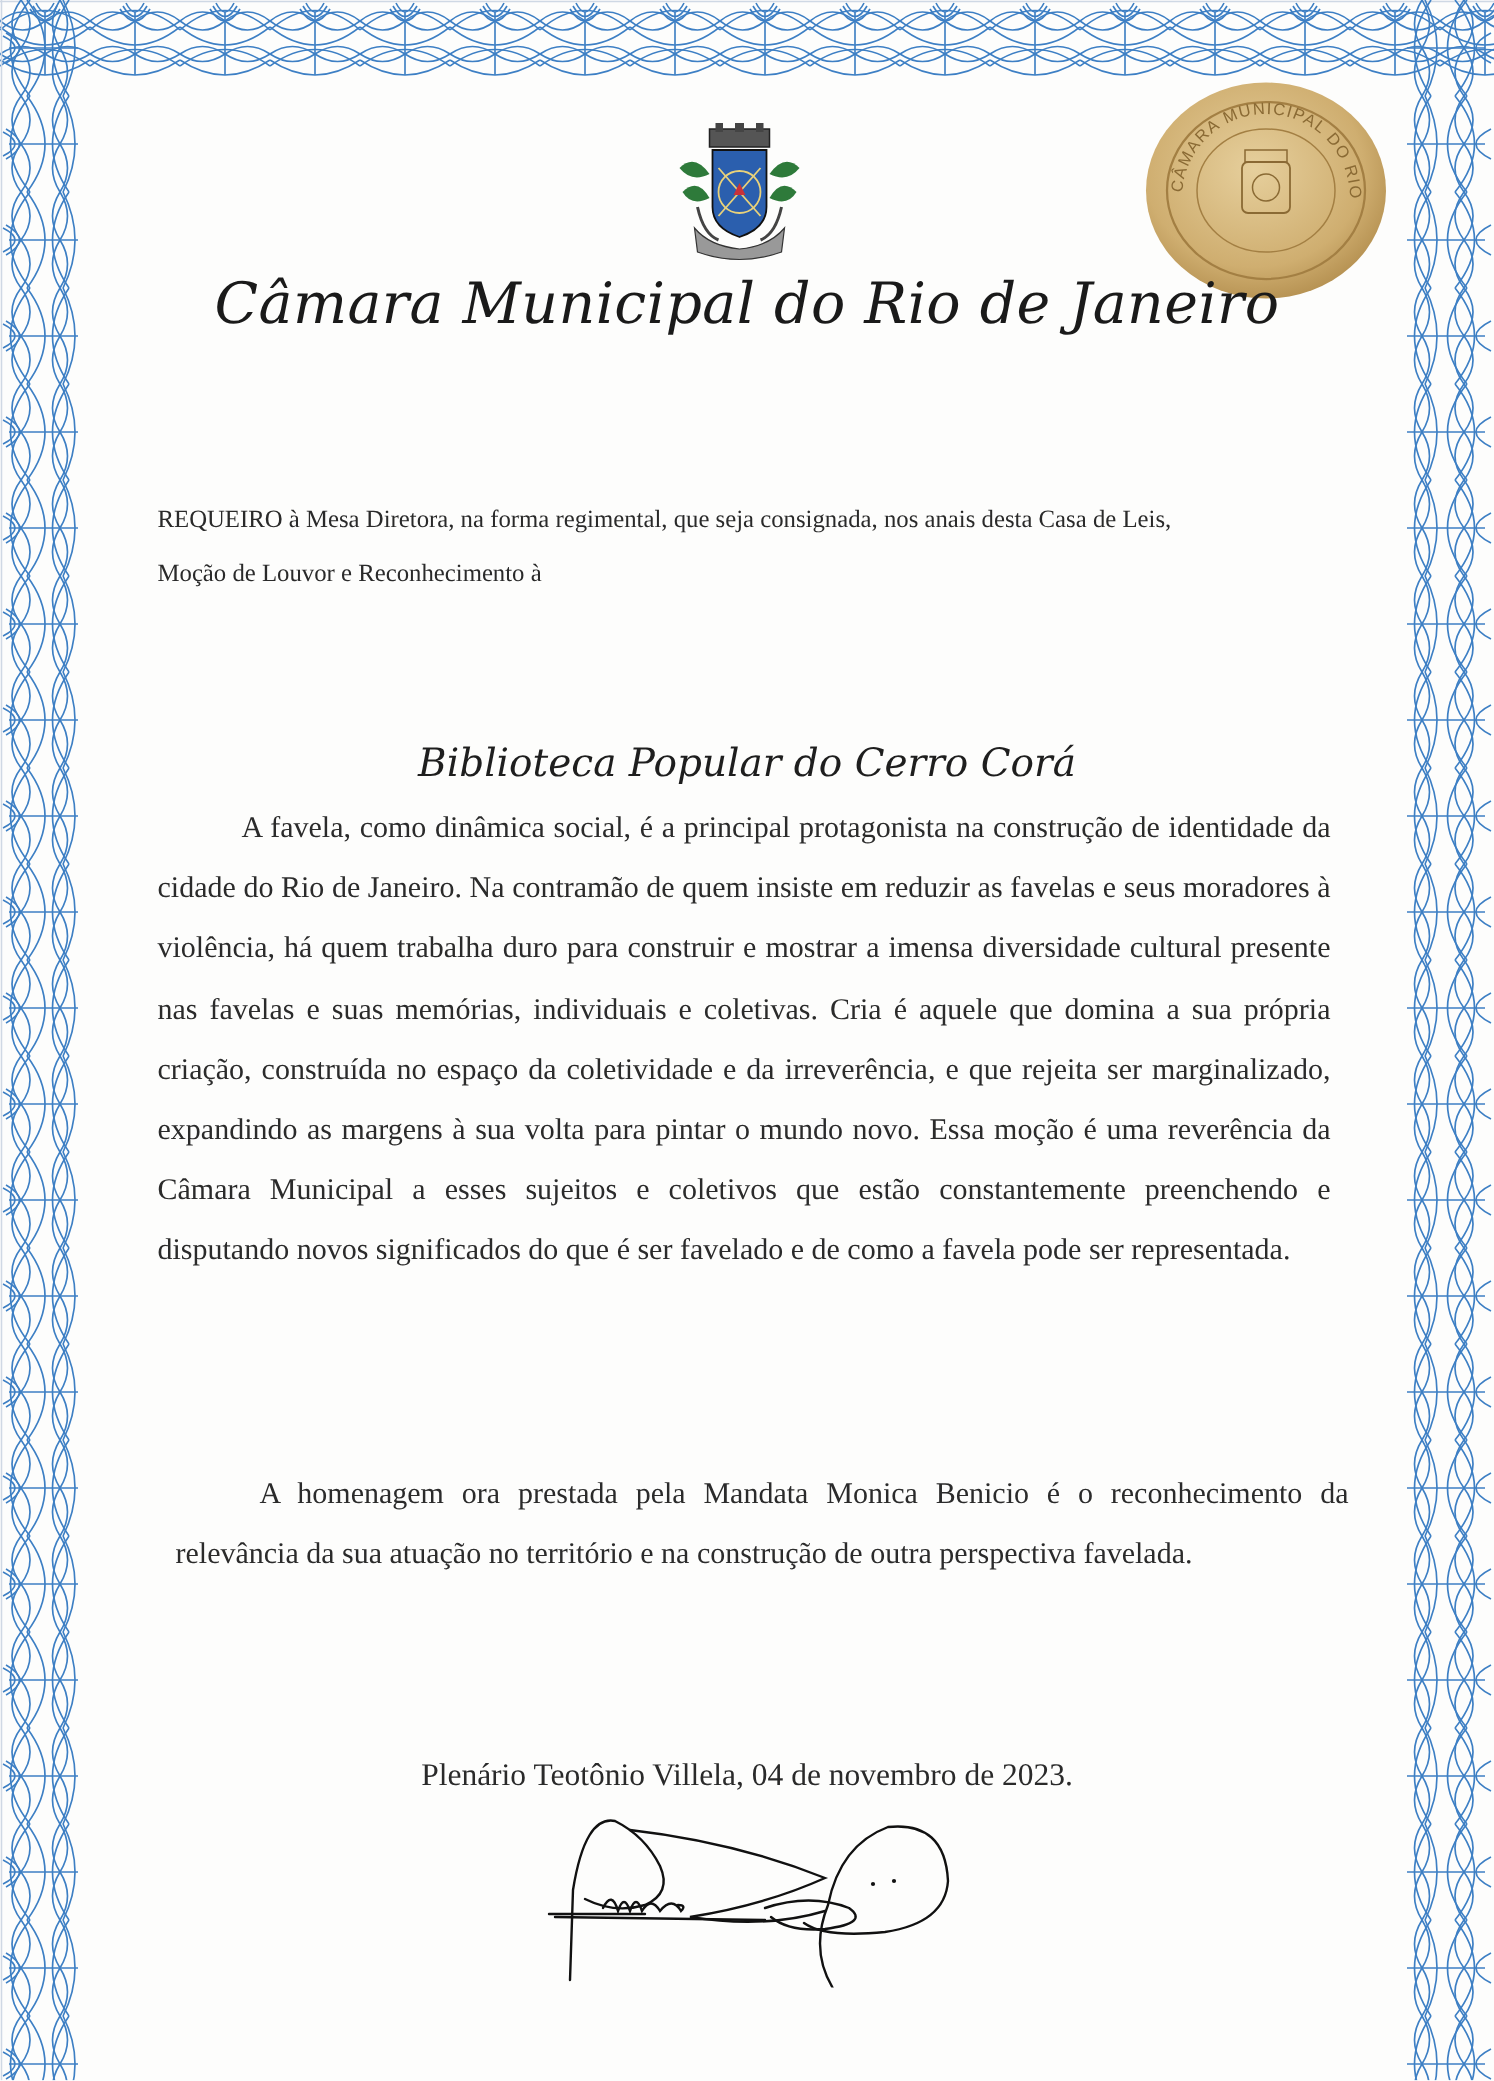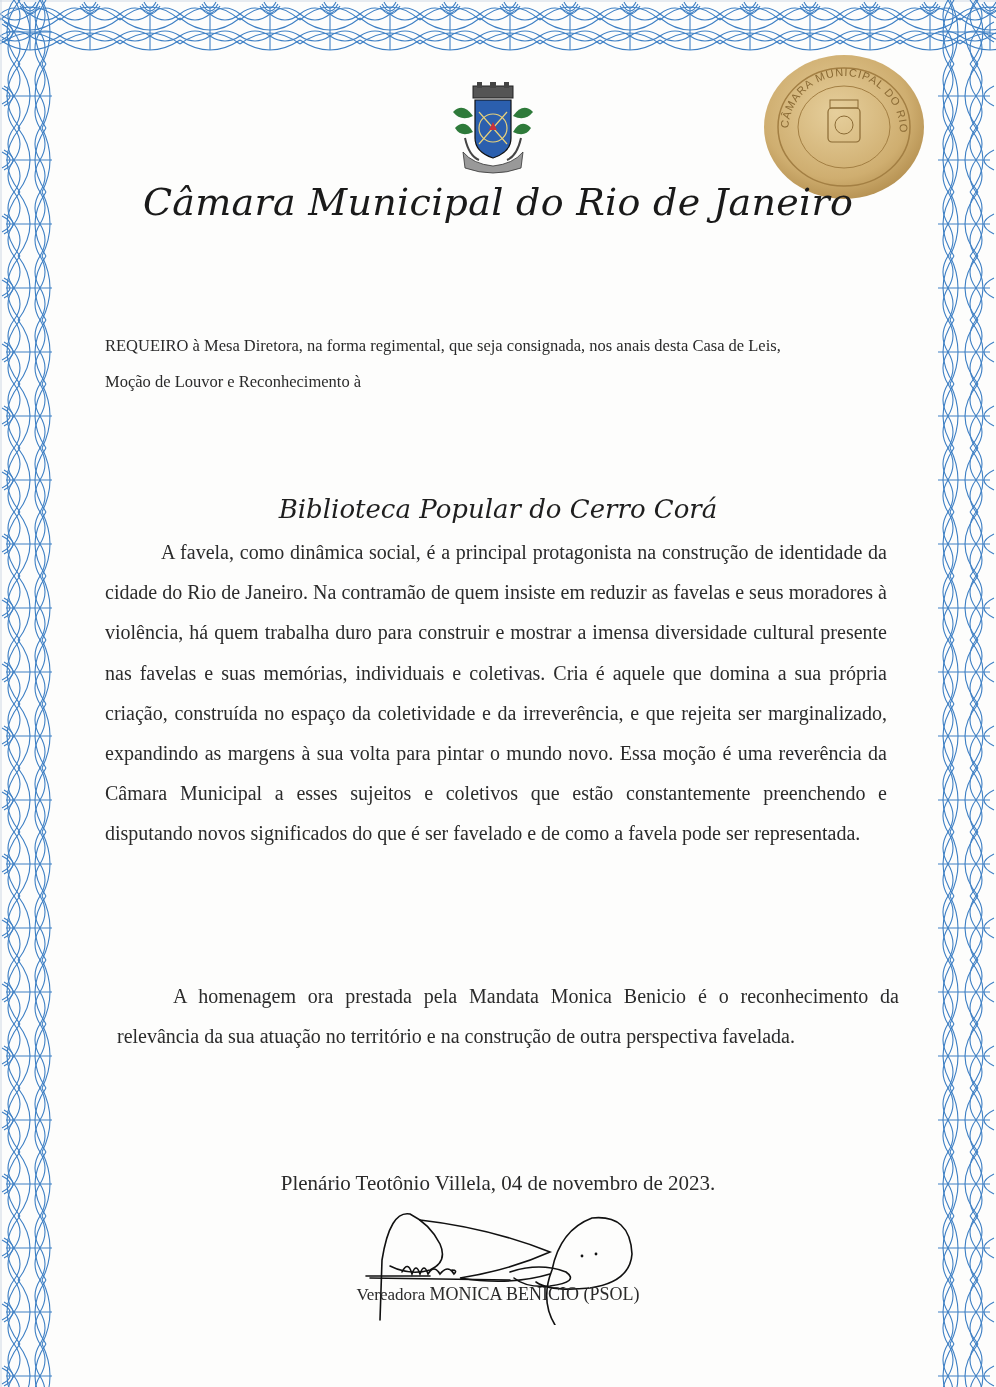--- a/index.html
+++ b/index.html
@@ -155,18 +155,14 @@
       <path d="M225 125 Q210 100 222 70 Q230 30 262 18 Q300 14 302 54 Q300 82 260 88 Q220 92 206 82"></path>
       <path d="M36 76 L100 76"></path>
       <path d="M72 72 Q78 60 82 74 Q86 62 90 74 Q94 62 98 74 Q104 64 110 74 Q118 64 124 74 Q128 70 122 70"></path>
       <path d="M180 72 Q210 62 236 72 Q250 82 220 86 Q196 88 184 78"></path>
       <path d="M40 78 L180 80"></path>
     </g>
     <circle cx="252" cy="56" r="1.4" fill="#111"></circle>
       <circle cx="266" cy="54" r="1.4" fill="#111"></circle>
   </svg>
 
-  <div class="sign-name">
-    <span>Vereadora</span>
-    <span class="strong">MONICA BENICIO (PSOL)</span>
-  </div>
 
 </div>
 
 </body></html>

